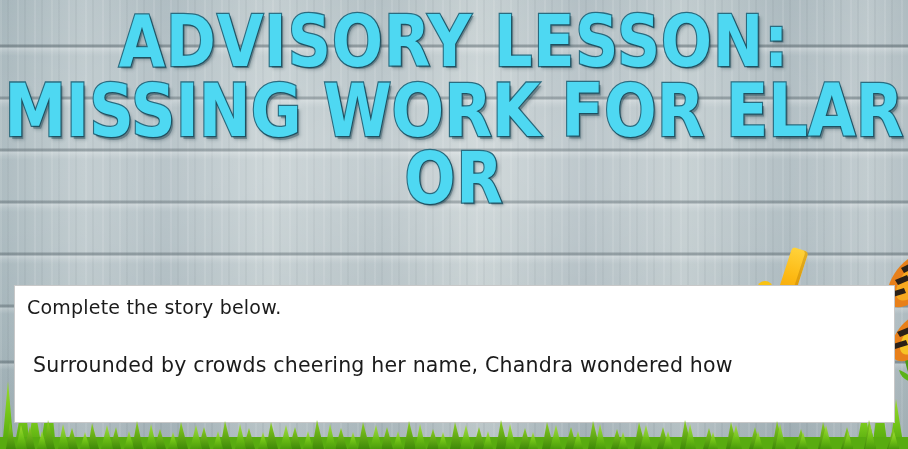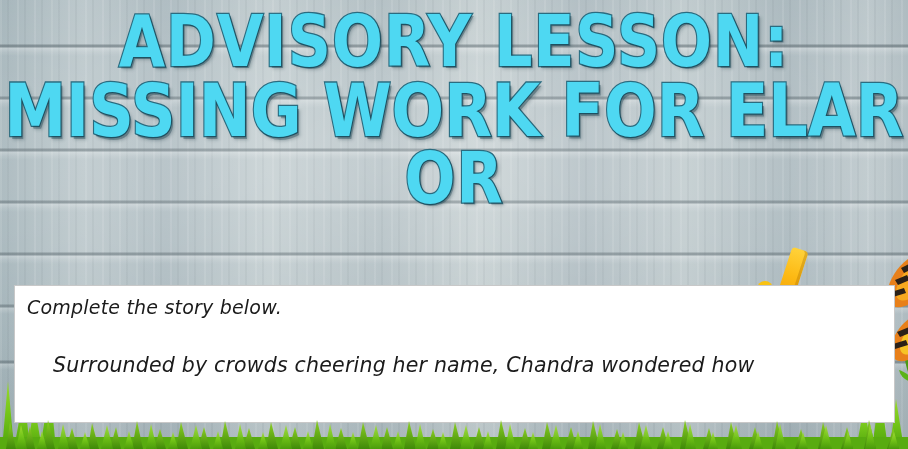--- a/index.html
+++ b/index.html
@@ -174,36 +174,34 @@
     border: 1px solid #c8c8c8;
     box-sizing: border-box;
     z-index: 7;
     overflow: hidden;
   }
   .card-text {
     font-family: "DejaVu Sans", sans-serif;
     color: #1b1b1b;
     font-size: 19px;
     letter-spacing: .2px;
-    font-style: italic;
   }
   .prompt-line {
     position: absolute;
     left: 12px;
     top: 10px;
     font-size: 19px;
   }
   .story {
     position: absolute;
     left: 18px;
     top: 66px;
     width: 848px;
     font-size: 20.5px;
     line-height: 1.28;
-    margin-left: 20px;
   }
   .story .l2row {
     display: block;
     position: relative;
     white-space: nowrap;
   }
   .blank-rule {
     display: inline-block;
     width: 537px;
     border-bottom: 1.6px solid #6b6b6b;

